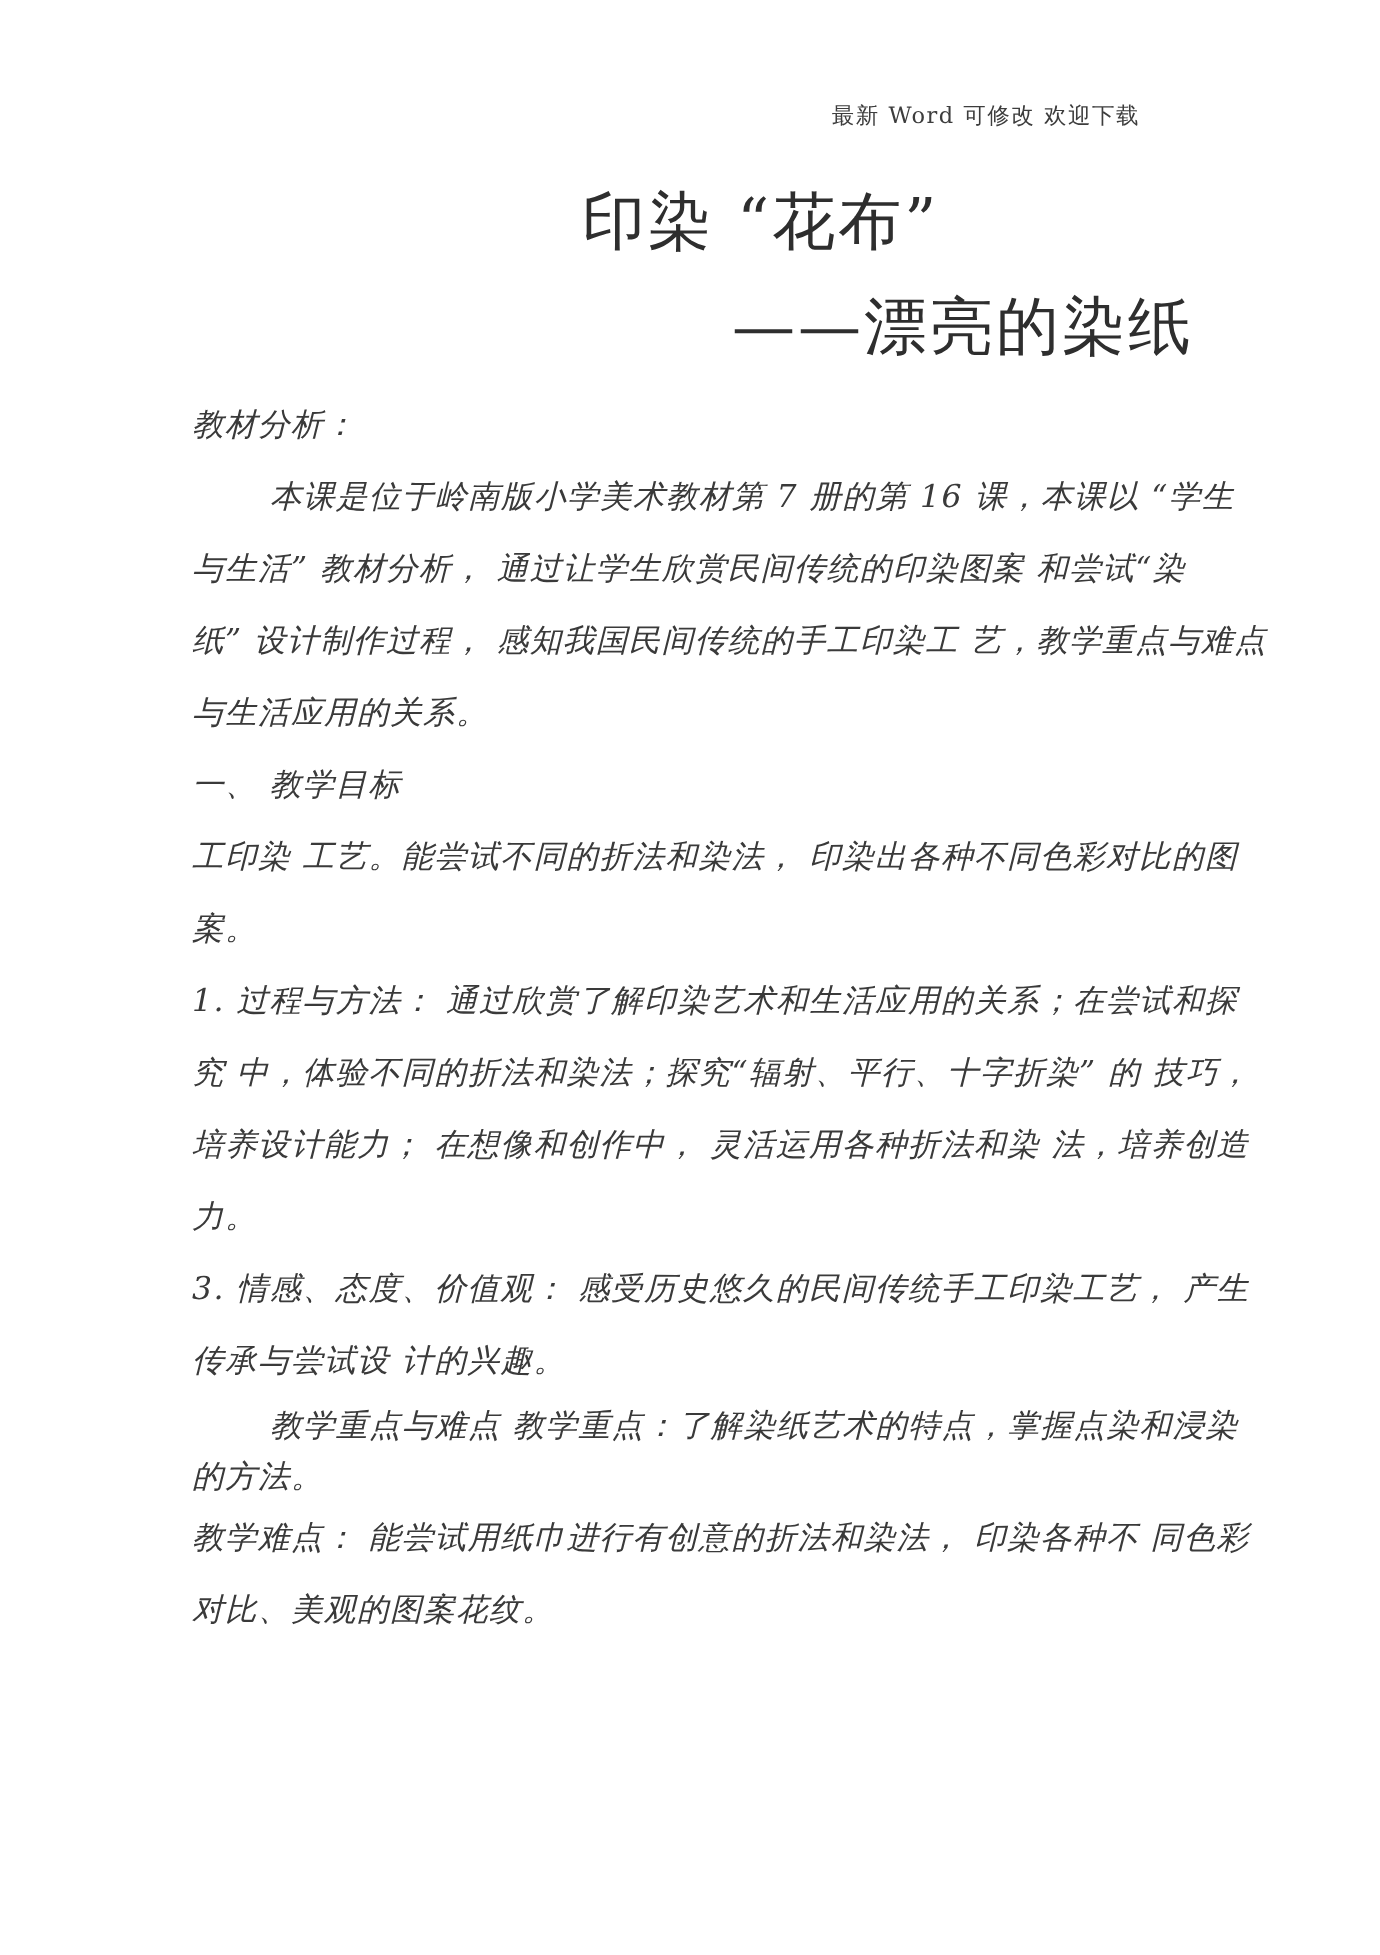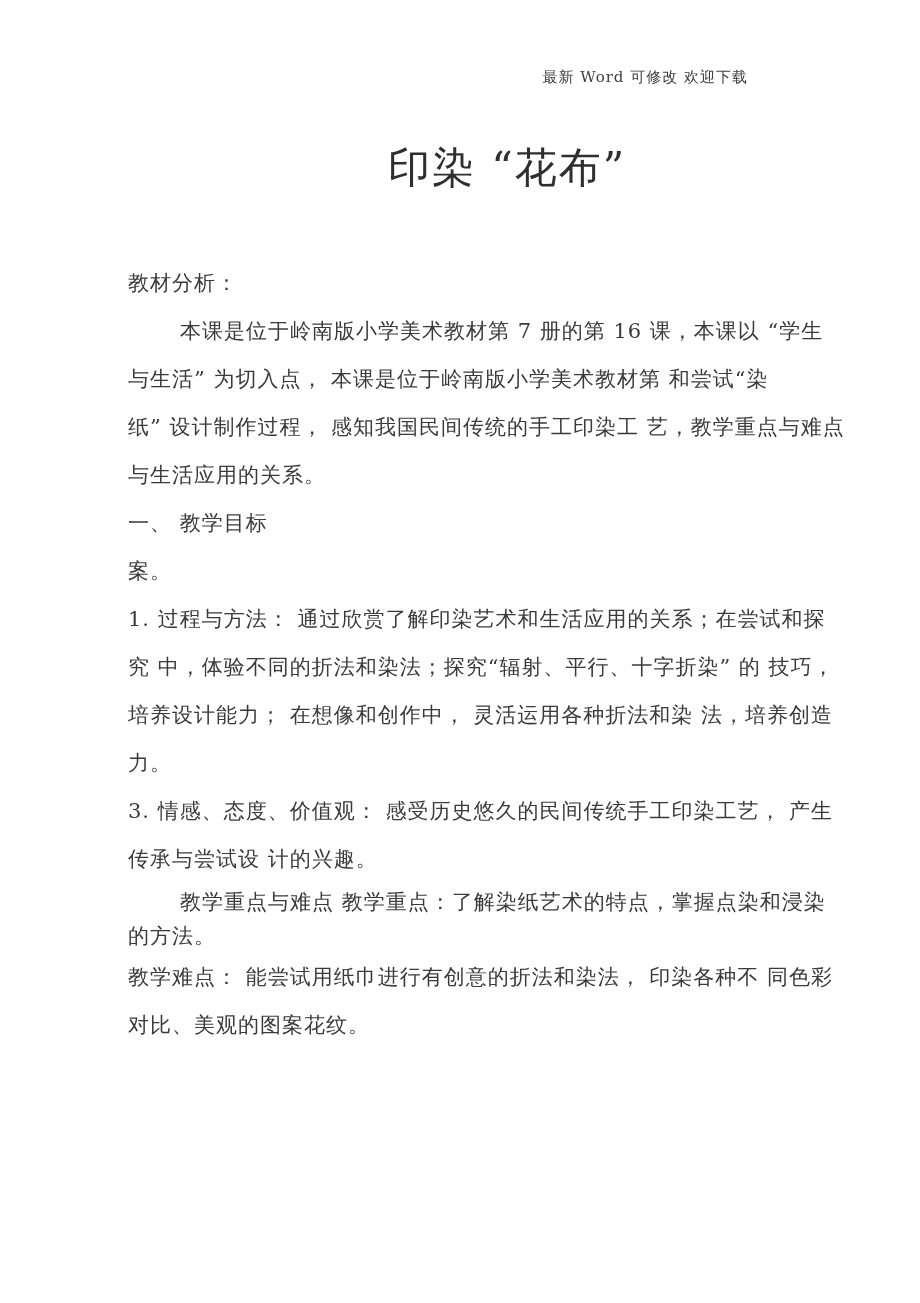--- a/index.html
+++ b/index.html
@@ -12,53 +12,53 @@
     width: 920px;
     height: 1303px;
     background: #ffffff;
     overflow: hidden;
     font-family: "DejaVu Serif", "Liberation Serif", serif;
     color: #333333;
   }
   .header-note {
     position: absolute;
     top: 68px;
-    right: 172px;
+    right: 160px;
     font-size: 15px;
     letter-spacing: 1px;
     color: #3d3d3d;
     white-space: nowrap;
   }
   .title-line1 {
     position: absolute;
     left: 388px;
     top: 120px;
     font-size: 42px;
     letter-spacing: 2px;
     color: #2e2e2e;
     white-space: nowrap;
-    margin-top: 20px;
   }
   .title-line2 {
     position: absolute;
     left: 488px;
     top: 190px;
     font-size: 42px;
     letter-spacing: 2px;
     color: #2e2e2e;
     white-space: nowrap;
   }
   .body-text {
     position: absolute;
     left: 128px;
     top: 259px;
     width: 670px;
     font-size: 21px;
     letter-spacing: 1px;
     color: #3a3a3a;
+    font-style: italic;
   }
   .para { margin: 0; padding: 0; }
   .para .line {
     line-height: 48px;
     height: 48px;
     white-space: nowrap;
   }
   .para.indent .line:first-child { text-indent: 52px; text-align: center; }
   .para.tight { margin-top: 2px; }
   .para.tight .line {
@@ -68,39 +68,41 @@
 </style>
 </head>
 <body>
 
 <div class="doc">
 
   <div class="header-note">最新 Word 可修改 欢迎下载</div>
 
   <div class="title-line1">印染 “花布”</div>
 
+  <div class="title-line2">——漂亮的染纸</div>
 
   <div class="body-text">
 
     <div class="para">
         <div class="line">教材分析：</div>
       </div>
 
     <div class="para indent">
         <div class="line">本课是位于岭南版小学美术教材第 7 册的第 16 课，本课以 “学生</div>
-        <div class="line">与生活” 为切入点， 本课是位于岭南版小学美术教材第 和尝试“染</div>
+        <div class="line">与生活” 教材分析， 通过让学生欣赏民间传统的印染图案 和尝试“染</div>
         <div class="line">纸” 设计制作过程， 感知我国民间传统的手工印染工 艺，教学重点与难点</div>
         <div class="line">与生活应用的关系。</div>
       </div>
 
     <div class="para">
         <div class="line">一、 教学目标</div>
       </div>
 
     <div class="para">
+        <div class="line">工印染 工艺。能尝试不同的折法和染法， 印染出各种不同色彩对比的图</div>
         <div class="line">案。</div>
       </div>
 
     <div class="para">
         <div class="line">1. 过程与方法： 通过欣赏了解印染艺术和生活应用的关系；在尝试和探</div>
         <div class="line">究 中，体验不同的折法和染法；探究“辐射、平行、十字折染” 的 技巧，</div>
         <div class="line">培养设计能力； 在想像和创作中， 灵活运用各种折法和染 法，培养创造</div>
         <div class="line">力。</div>
       </div>
 

